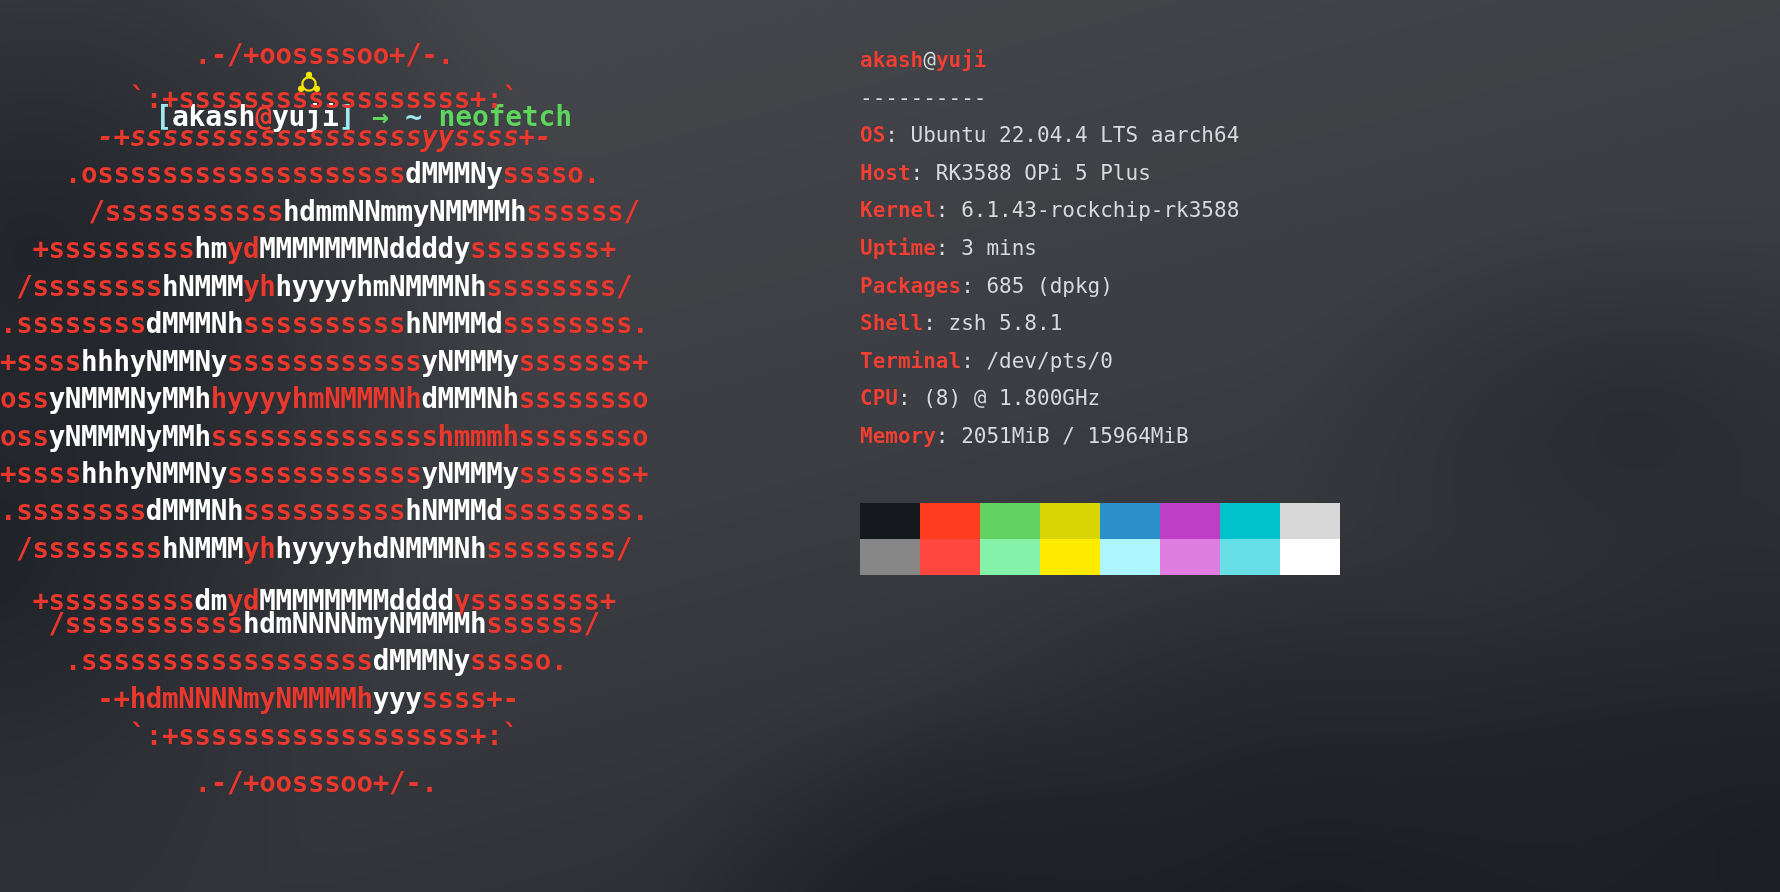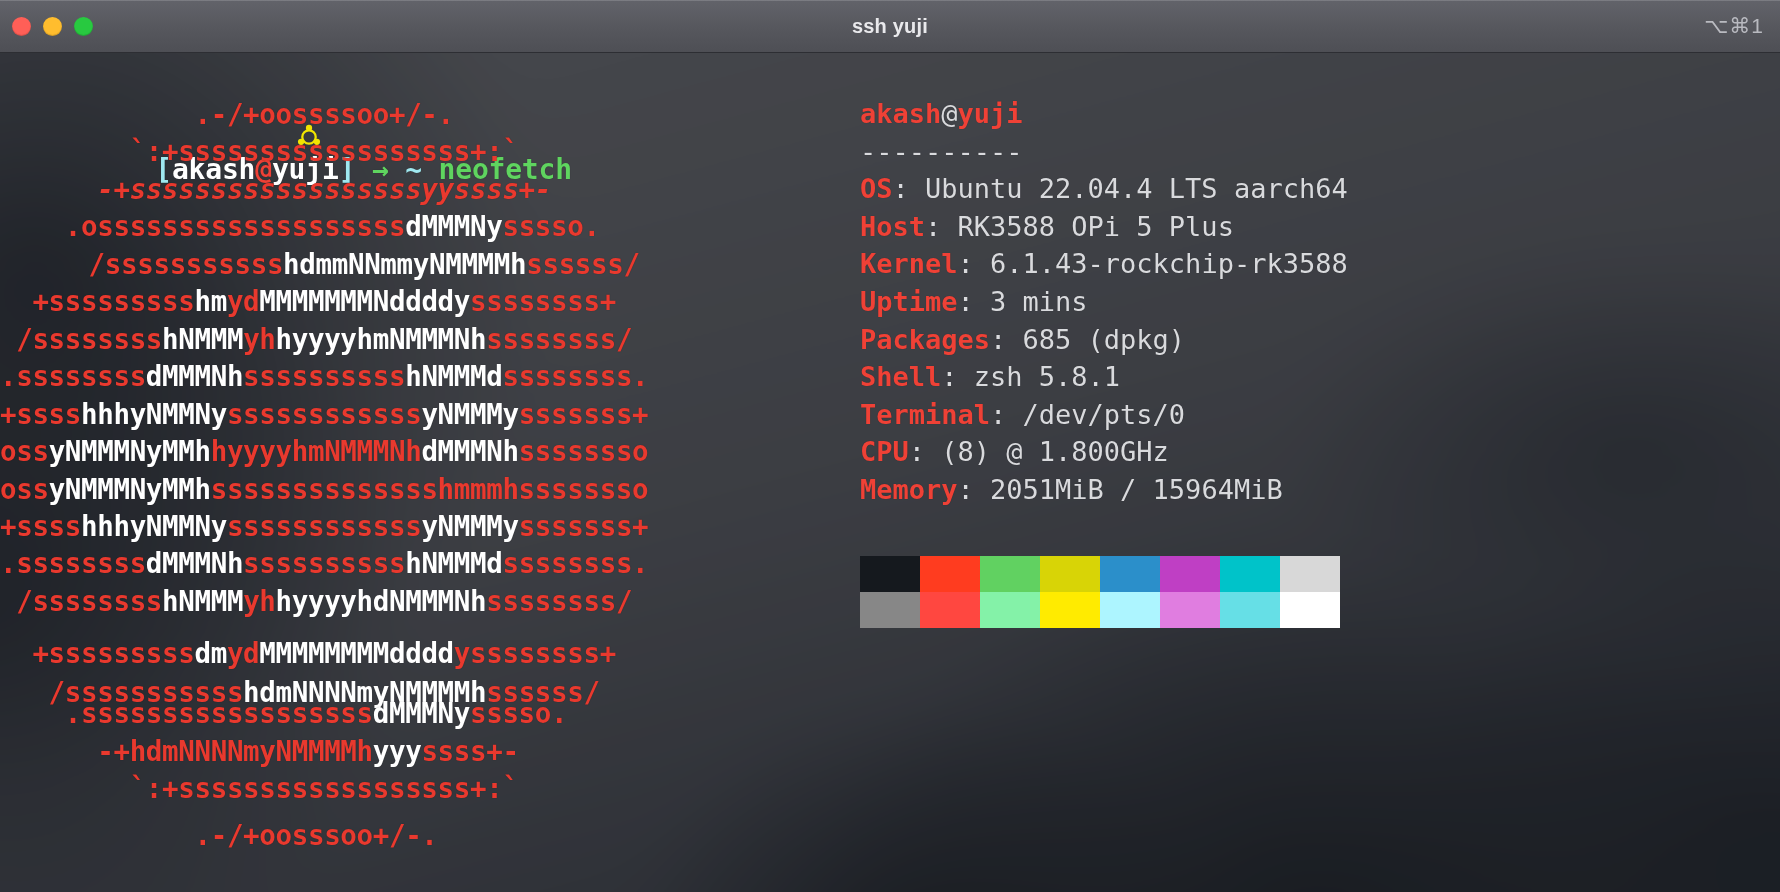--- a/index.html
+++ b/index.html
@@ -98,47 +98,38 @@
   .c-green  { color:#5fd45f; }
 
   .ubuntu-glyph {
     display:inline-block; position:relative;
     width:26px; height:26px; vertical-align:-5px;
   }
 
   
   .info { position:absolute; left:860px; white-space:pre; }
   .info .row {
-    font-size:27px; line-height:37.6px; font-weight:bold;
+    font-size:21px; line-height:37.6px; font-weight:bold;
     white-space:pre;
     text-shadow:0 0 1px rgba(0,0,0,.3);
   }
   .info .k { color:#ef4136; font-weight:bold; }
   .info .v { color:#d9dadd; font-weight:normal; }
   .info .uline { color:#d9dadd; font-weight:normal; }
 
   
   .palette { position:absolute; left:860px; }
   .prow { display:flex; }
   .sw { width:60px; height:36px; }
 </style>
 </head>
 <body>
 
 <div class="window">
 
-  <div class="titlebar">
-    <div class="traffic">
-      <span class="light close"></span>
-      <span class="light min"></span>
-      <span class="light max"></span>
-    </div>
-    <div class="win-title">ssh yuji</div>
-    <div class="shortcut">⌥⌘1</div>
-  </div>
 
   <div class="term">
     <div class="wallpaper"></div>
     <div class="tint"></div>
 
     <div class="content">
 
       <div class="line promptline">
         <span class="ubuntu-glyph">
           <svg viewBox="0 0 24 24" width="26" height="26" aria-hidden="true">
@@ -146,36 +137,36 @@
               <circle cx="12" cy="12" r="6.2" fill="none" stroke="#f2e500" stroke-width="2.1"></circle>
               <circle cx="12" cy="3.6" r="2.9"></circle>
               <circle cx="4.7" cy="16.4" r="2.9"></circle>
               <circle cx="19.3" cy="16.4" r="2.9"></circle>
             </g>
           </svg>
         </span><span class="c-cyan">[</span><span class="c-white">akash</span><span class="c-red-b">@</span><span class="c-white">yuji</span><span class="c-cyan">]</span><span> </span><span class="c-green">→</span><span> </span><span class="c-cyan">~</span><span> </span><span class="c-green">neofetch</span>
       </div>
 
       <div id="ascii-art">
-          <div class="line art" style="top: 45px;"><span class="c-red">            .-/+oossssoo+/-.</span></div>
+          <div class="line art" style="top: 38px;"><span class="c-red">            .-/+oossssoo+/-.</span></div>
           <div class="line art" style="top: 82.45px;"><span class="c-red">        `:+ssssssssssssssssss+:`</span></div>
           <div class="line art" style="top: 119.9px; font-style: italic;"><span class="c-red">      -+ssssssssssssssssssyyssss+-</span></div>
           <div class="line art" style="top: 157.35px;"><span class="c-red">    .osssssssssssssssssss</span><span class="c-white">dMMMNy</span><span class="c-red">sssso.</span></div>
           <div class="line art" style="top: 194.8px; margin-left: 40px;"><span class="c-red">   /sssssssssss</span><span class="c-white">hdmmNNmmyNMMMMh</span><span class="c-red">ssssss/</span></div>
           <div class="line art" style="top: 232.25px;"><span class="c-red">  +sssssssss</span><span class="c-white">hm</span><span class="c-red">yd</span><span class="c-white">MMMMMMMNddddy</span><span class="c-red">ssssssss+</span></div>
           <div class="line art" style="top: 269.7px;"><span class="c-red"> /ssssssss</span><span class="c-white">hNMMM</span><span class="c-red">yh</span><span class="c-white">hyyyyhmNMMMNh</span><span class="c-red">ssssssss/</span></div>
           <div class="line art" style="top: 307.15px;"><span class="c-red">.ssssssss</span><span class="c-white">dMMMNh</span><span class="c-red">ssssssssss</span><span class="c-white">hNMMMd</span><span class="c-red">ssssssss.</span></div>
           <div class="line art" style="top: 344.6px;"><span class="c-red">+ssss</span><span class="c-white">hhhyNMMNy</span><span class="c-red">ssssssssssss</span><span class="c-white">yNMMMy</span><span class="c-red">sssssss+</span></div>
           <div class="line art" style="top: 382.05px;"><span class="c-red">oss</span><span class="c-white">yNMMMNyMMh</span><span class="c-red">hyyyyhmNMMMNh</span><span class="c-white">dMMMNh</span><span class="c-red">ssssssso</span></div>
           <div class="line art" style="top: 419.5px;"><span class="c-red">oss</span><span class="c-white">yNMMMNyMMh</span><span class="c-red">sssssssssssssshmmmhssssssso</span></div>
           <div class="line art" style="top: 456.95px;"><span class="c-red">+ssss</span><span class="c-white">hhhyNMMNy</span><span class="c-red">ssssssssssss</span><span class="c-white">yNMMMy</span><span class="c-red">sssssss+</span></div>
           <div class="line art" style="top: 494.4px;"><span class="c-red">.ssssssss</span><span class="c-white">dMMMNh</span><span class="c-red">ssssssssss</span><span class="c-white">hNMMMd</span><span class="c-red">ssssssss.</span></div>
           <div class="line art" style="top: 531.85px;"><span class="c-red"> /ssssssss</span><span class="c-white">hNMMM</span><span class="c-red">yh</span><span class="c-white">hyyyyhdNMMMNh</span><span class="c-red">ssssssss/</span></div>
           <div class="line art" style="top: 569.3px; margin-top: 15px;"><span class="c-red">  +sssssssss</span><span class="c-white">dm</span><span class="c-red">yd</span><span class="c-white">MMMMMMMMdddd</span><span class="c-red">yssssssss+</span></div>
-          <div class="line art" style="top: 606.75px; margin-top: 16px;"><span class="c-red">   /sssssssssss</span><span class="c-white">hdmNNNNmyNMMMMh</span><span class="c-red">ssssss/</span></div>
+          <div class="line art" style="top: 606.75px;"><span class="c-red">   /sssssssssss</span><span class="c-white">hdmNNNNmyNMMMMh</span><span class="c-red">ssssss/</span></div>
           <div class="line art" style="top: 644.2px;"><span class="c-red">    .ssssssssssssssssss</span><span class="c-white">dMMMNy</span><span class="c-red">sssso.</span></div>
           <div class="line art" style="top: 681.65px;"><span class="c-red">      -+hdmNNNNmyNMMMMh</span><span class="c-white">yyy</span><span class="c-red">ssss+-</span></div>
           <div class="line art" style="top: 719.1px;"><span class="c-red">        `:+ssssssssssssssssss+:`</span></div>
           <div class="line art" style="top: 766px;"><span class="c-red">            .-/+oosssoo+/-.</span></div>
         </div>
 
       <div class="info" id="info-panel" style="top: 42px;"><div class="row"><span class="k">akash</span><span class="uline">@</span><span class="k">yuji</span></div><div class="row"><span class="uline">----------</span></div><div class="row"><span class="k">OS</span><span class="v">: Ubuntu 22.04.4 LTS aarch64</span></div><div class="row"><span class="k">Host</span><span class="v">: RK3588 OPi 5 Plus</span></div><div class="row"><span class="k">Kernel</span><span class="v">: 6.1.43-rockchip-rk3588</span></div><div class="row"><span class="k">Uptime</span><span class="v">: 3 mins</span></div><div class="row"><span class="k">Packages</span><span class="v">: 685 (dpkg)</span></div><div class="row"><span class="k">Shell</span><span class="v">: zsh 5.8.1</span></div><div class="row"><span class="k">Terminal</span><span class="v">: /dev/pts/0</span></div><div class="row"><span class="k">CPU</span><span class="v">: (8) @ 1.800GHz</span></div><div class="row"><span class="k">Memory</span><span class="v">: 2051MiB / 15964MiB</span></div></div>
 
       <div class="palette" id="palette" style="top: 503px;">
           <div class="prow">

